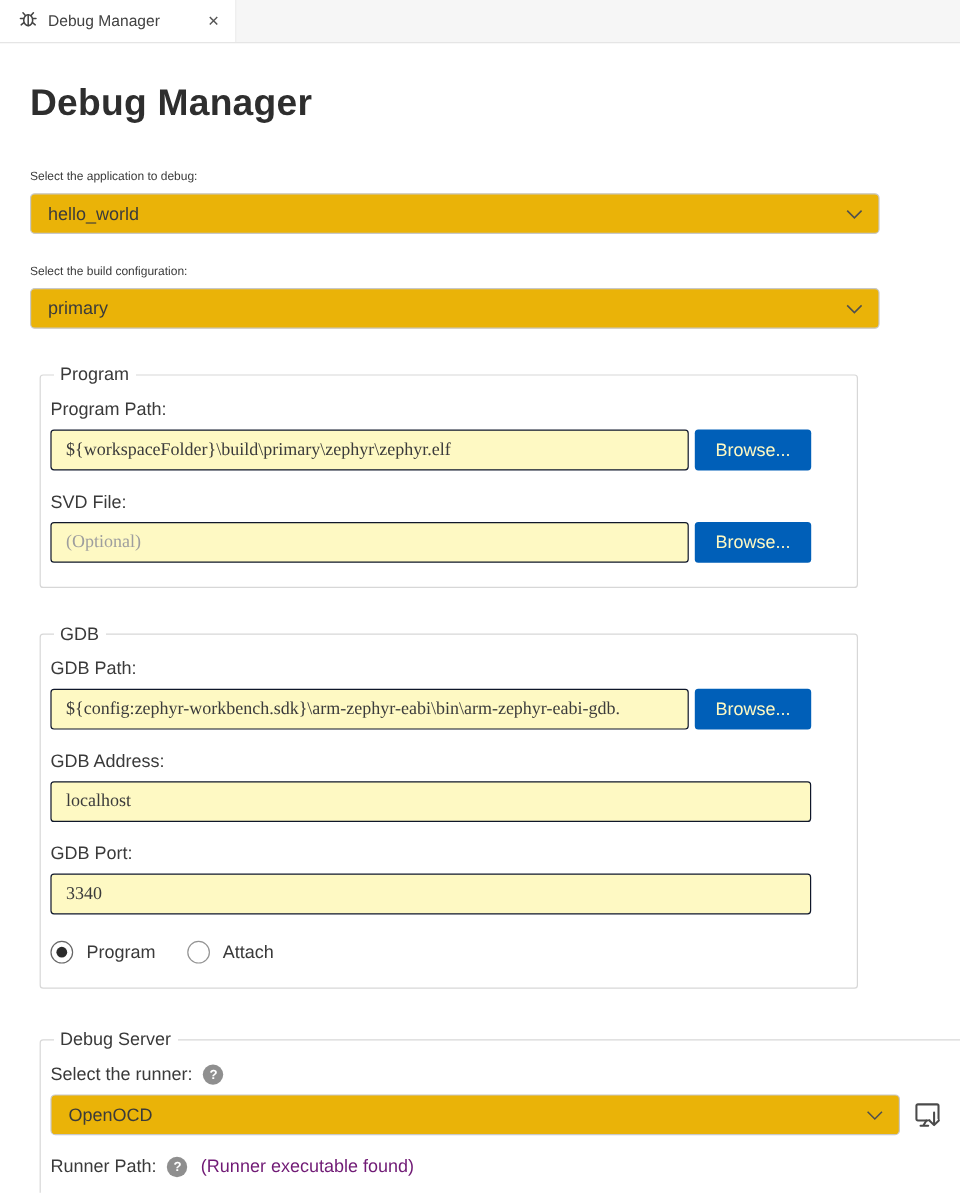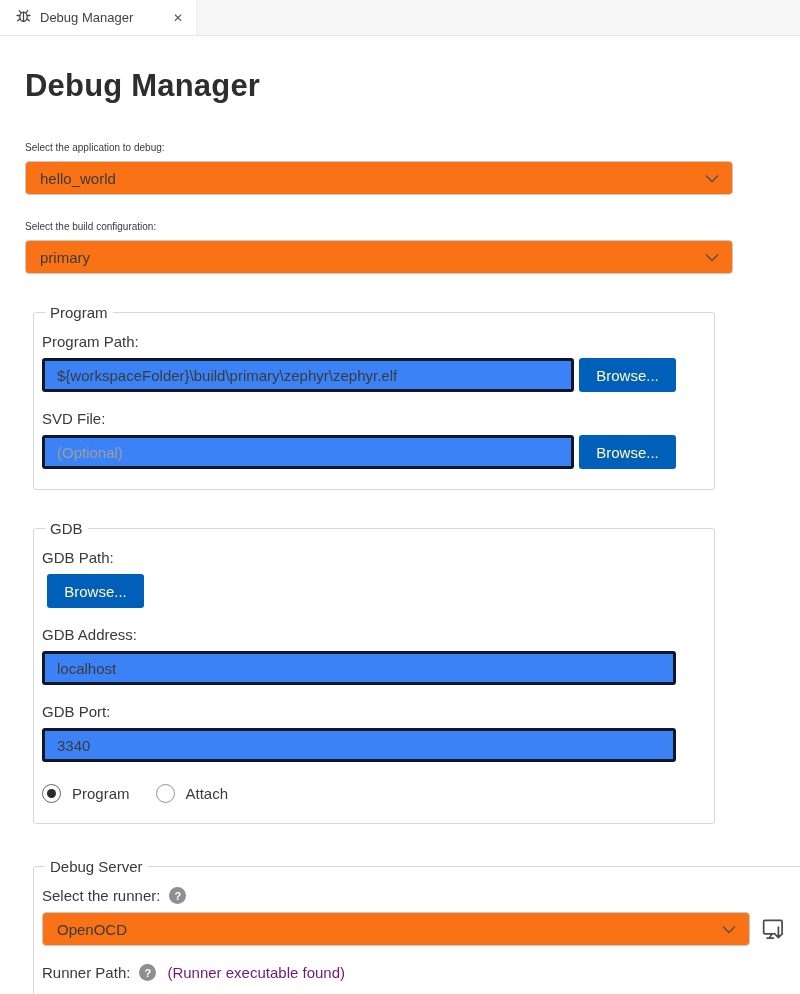--- a/index.html
+++ b/index.html
@@ -40,21 +40,21 @@
   .form-label {
     font-size:10px; color:#3a3a3a;
     margin:26px 0 8px 0;
     display:flex; align-items:center; gap:9px;
   }
   .form-label.first { margin-top:36px; }
 
   .select {
     width:708px; height:34px; box-sizing:border-box;
     border:1px solid #c8c8c8; border-radius:4px;
-    background:#f97316;
+    background:#eab308;
     display:flex; align-items:center; justify-content:space-between;
     padding:0 13px 0 14px;
     font-size:15px; color:#3b3b3b;
     cursor:pointer;
   }
   .chevron svg { display:block; }
 
   fieldset {
     width:682px; box-sizing:border-box;
     margin:30px 0 0 8px; padding:0 38px 20px 8px;
@@ -71,24 +71,24 @@
     margin:12px 0 8px 0;
     display:flex; align-items:center; gap:9px;
   }
   .field-label.gap-top { margin-top:18px;text-align:center; }
 
   .row { display:flex; align-items:center; }
   .row .gap { width:5px; flex:0 0 auto; }
 
   input.text {
     flex:1; min-width:0; height:34px; box-sizing:border-box;
-    border:3px solid #0f172a; border-radius:3px;
+    border:1px solid #0f172a; border-radius:3px;
     padding:0 12px; font-size:15px; color:#3b3b3b;
-    font-family:Liberation Sans, sans-serif;
-    background:#3b82f6; outline:none;
+    font-family:Liberation Serif, serif;
+    background:#fef9c3; outline:none;
   }
   input.text::placeholder { color:#9e9e9e; }
 
   .browse {
     flex:0 0 auto; width:97px; height:34px;
     background:#005fb8; color:#fef9c3;
     border:none; border-radius:3px;
     font-size:15px; font-family:"Liberation Sans", sans-serif;
     cursor:pointer;
   }
@@ -182,20 +182,21 @@
       <span class="gap"></span>
       <button class="browse">Browse...</button>
     </div>
   </fieldset>
 
   <fieldset>
     <legend>GDB</legend>
 
     <div class="field-label">GDB Path:</div>
     <div class="row">
+      <input class="text" type="text" value="${config:zephyr-workbench.sdk}\arm-zephyr-eabi\bin\arm-zephyr-eabi-gdb." style="">
       <span class="gap"></span>
       <button class="browse">Browse...</button>
     </div>
 
     <div class="field-label gap-top">GDB Address:</div>
     <div class="row">
       <input class="text" type="text" value="localhost" style="">
     </div>
 
     <div class="field-label gap-top">GDB Port:</div>

